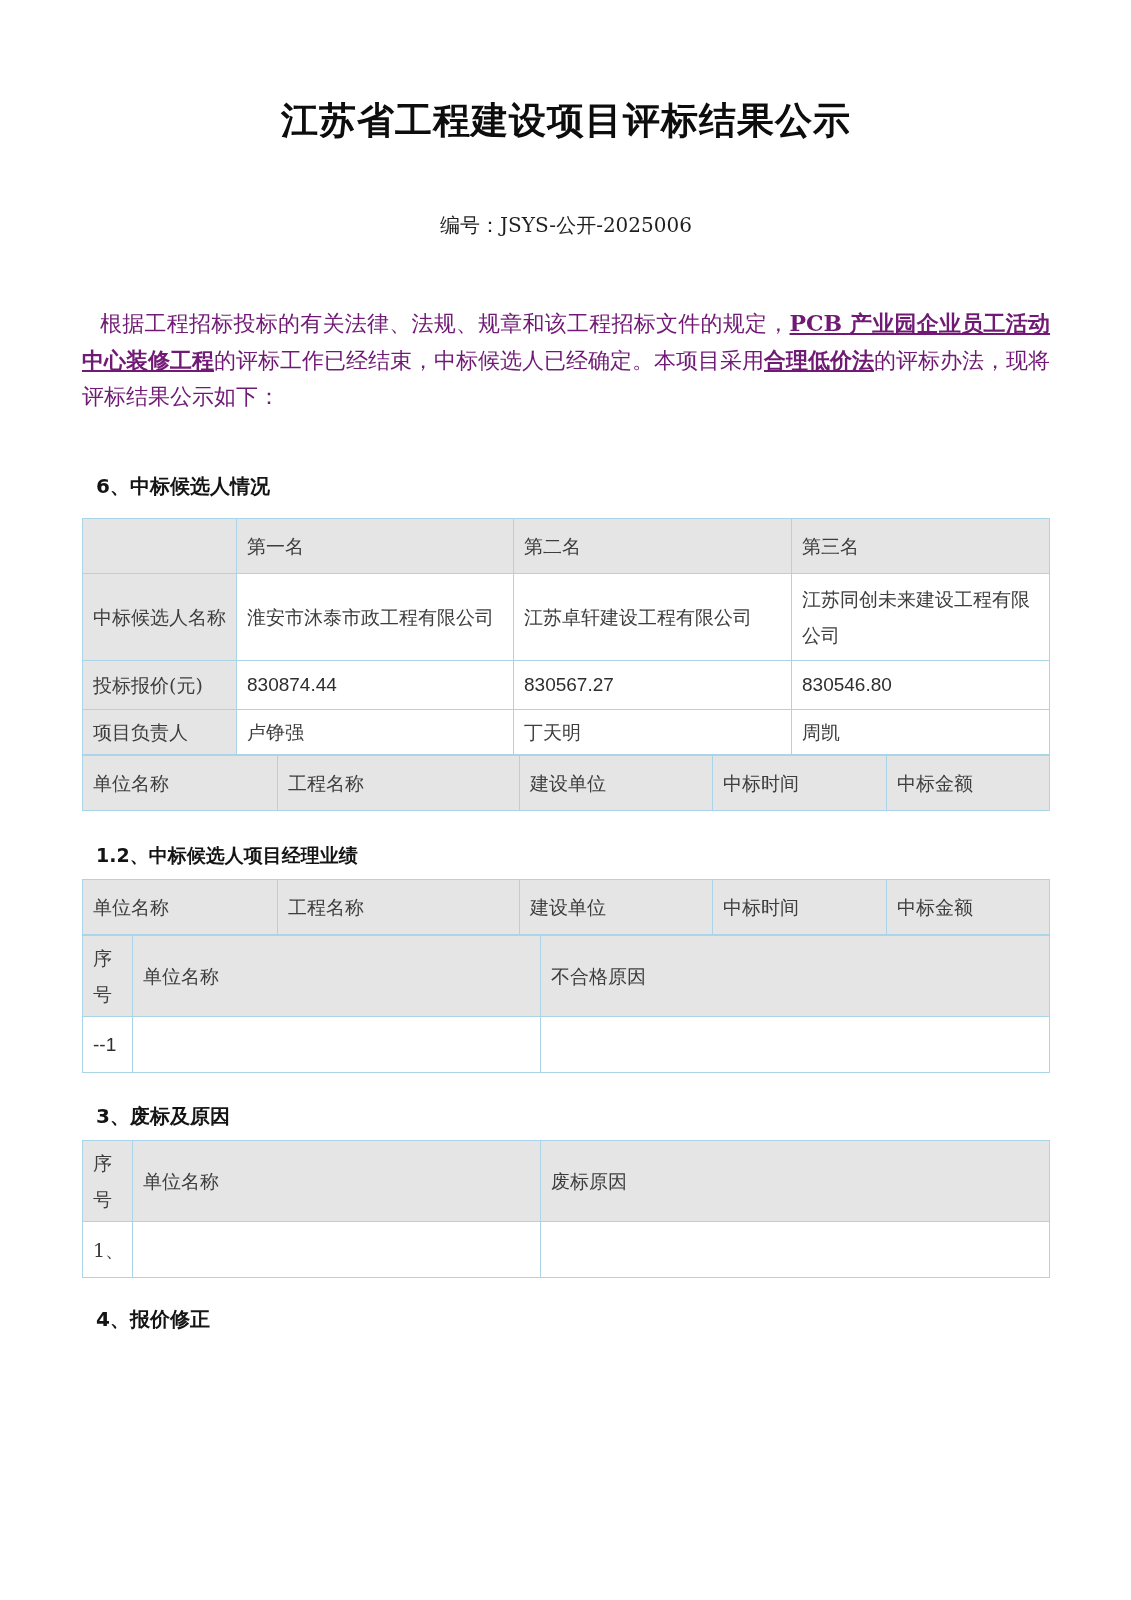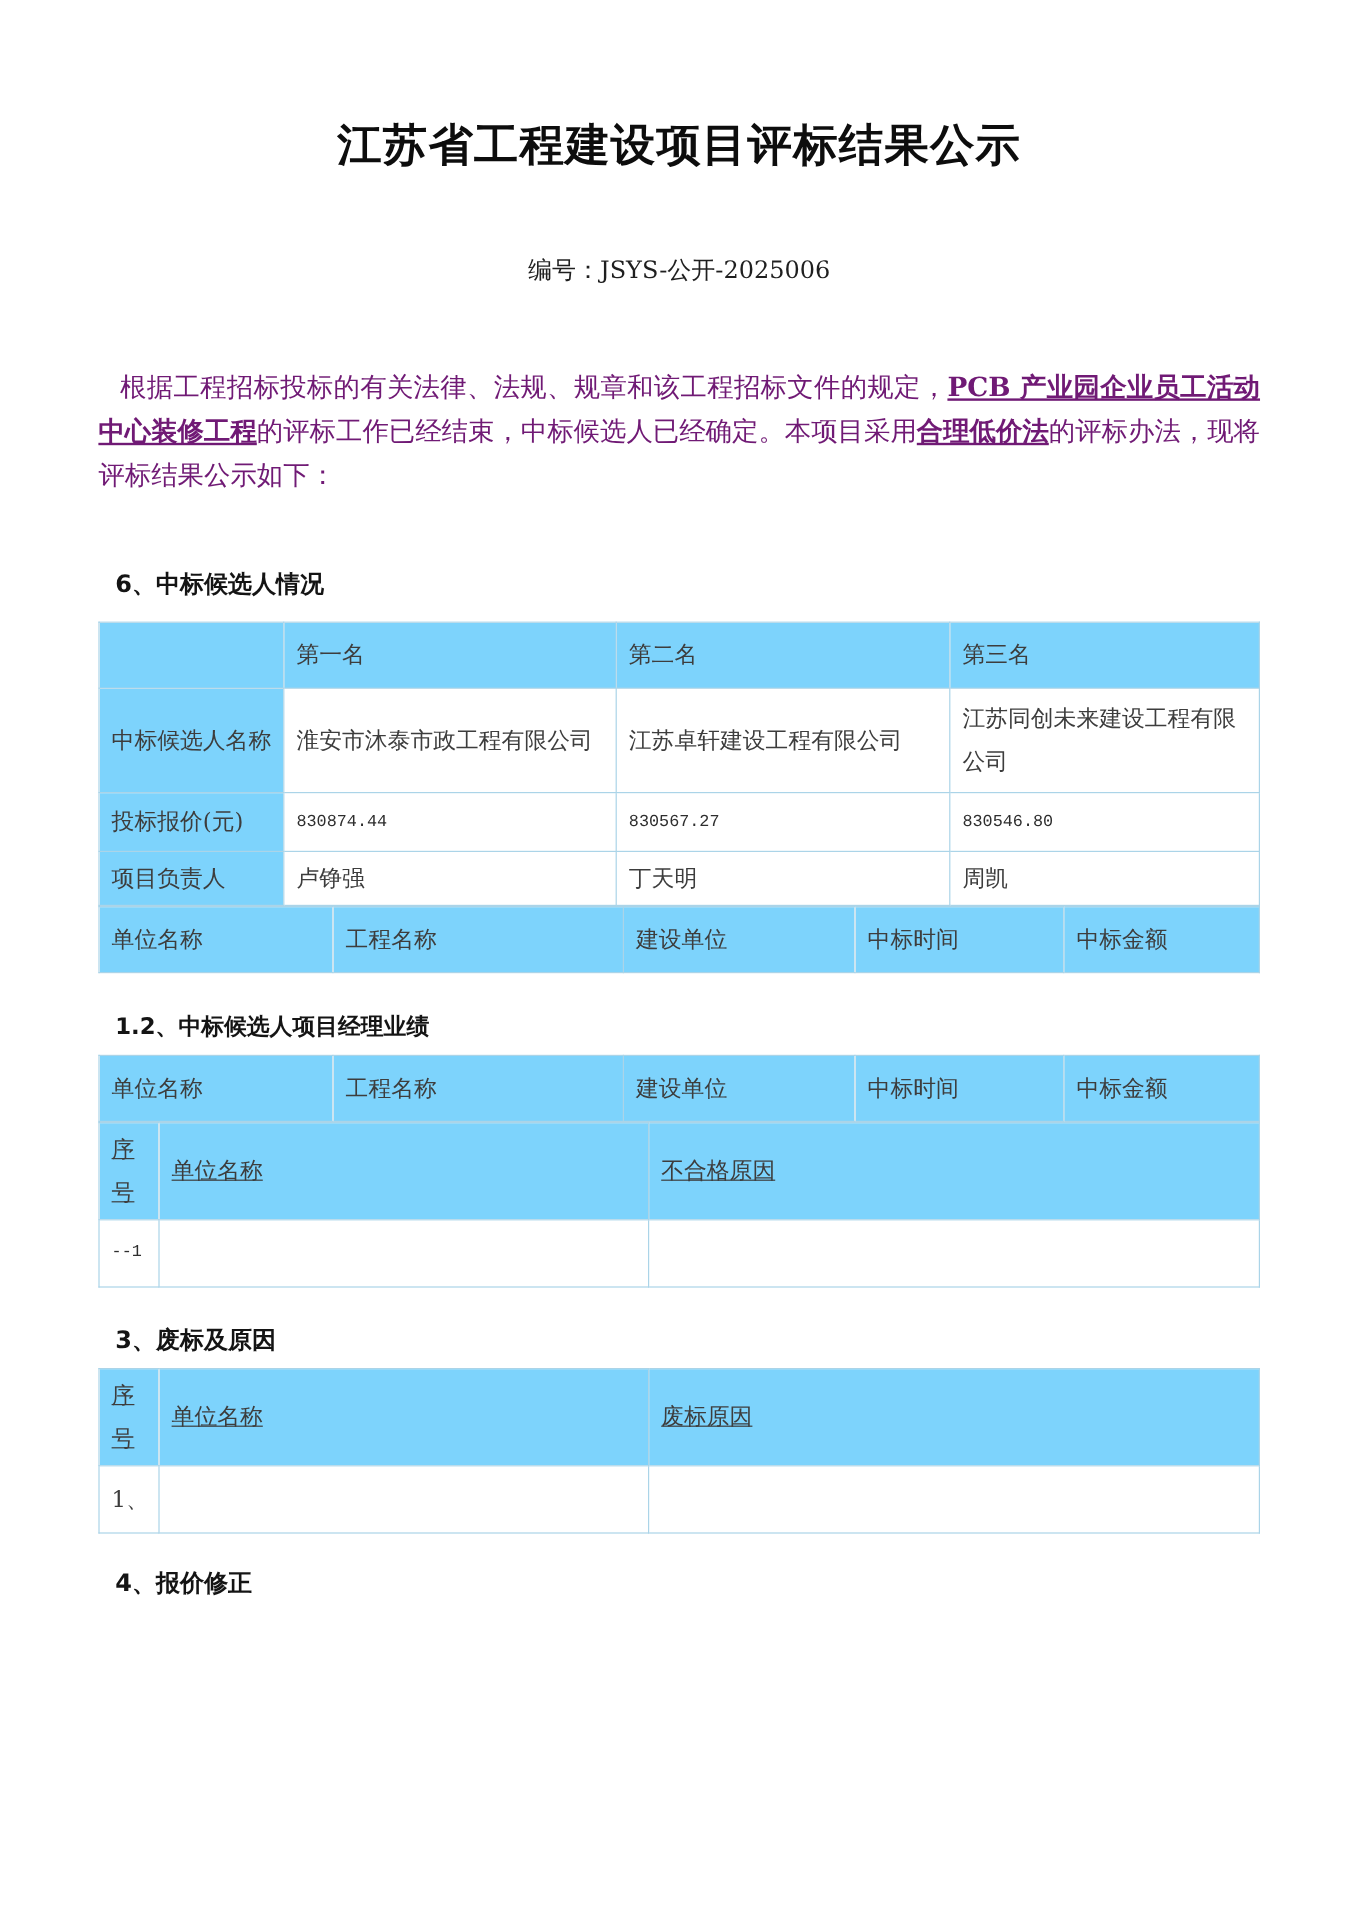--- a/index.html
+++ b/index.html
@@ -53,35 +53,35 @@
     font-size:19px;color:#3d3d3d;
   }
   td,th{
     border:1px solid #abd4e8;
     padding:4px 10px;
     text-align:left;vertical-align:middle;
     font-weight:normal;
     overflow:hidden;
     line-height:1.9;
   }
-  .hd{background:#7dd3fc;}
+  .hd{background:#e5e5e5;}
   td{background:#ffffff;}
-  .num{font-family:Liberation Mono, monospace;font-size:14px;color:#2e2e2e;}
+  .num{font-family:Liberation Sans, sans-serif;font-size:19px;color:#2e2e2e;}
 
   
   .t1 tr.r-head  td,.t1 tr.r-head  th{height:46px;}
   .t1 tr.r-name  td,.t1 tr.r-name  th{height:78px;}
   .t1 tr.r-price td,.t1 tr.r-price th{height:40px;}
   .t1 tr.r-person td,.t1 tr.r-person th{height:36px;}
 
   
   .t-perf tr{height:55px;}
 
   
-  .t-list tr.r-head{height:80px;text-decoration:underline;}
+  .t-list tr.r-head{height:80px;}
   .t-list tr.r-data{height:56px;}
 </style>
 </head>
 <body>
 
 <main class="doc">
 
   <h1 class="doc-title">江苏省工程建设项目评标结果公示</h1>
 
   <p class="doc-number">编号：JSYS-公开-2025006</p>

